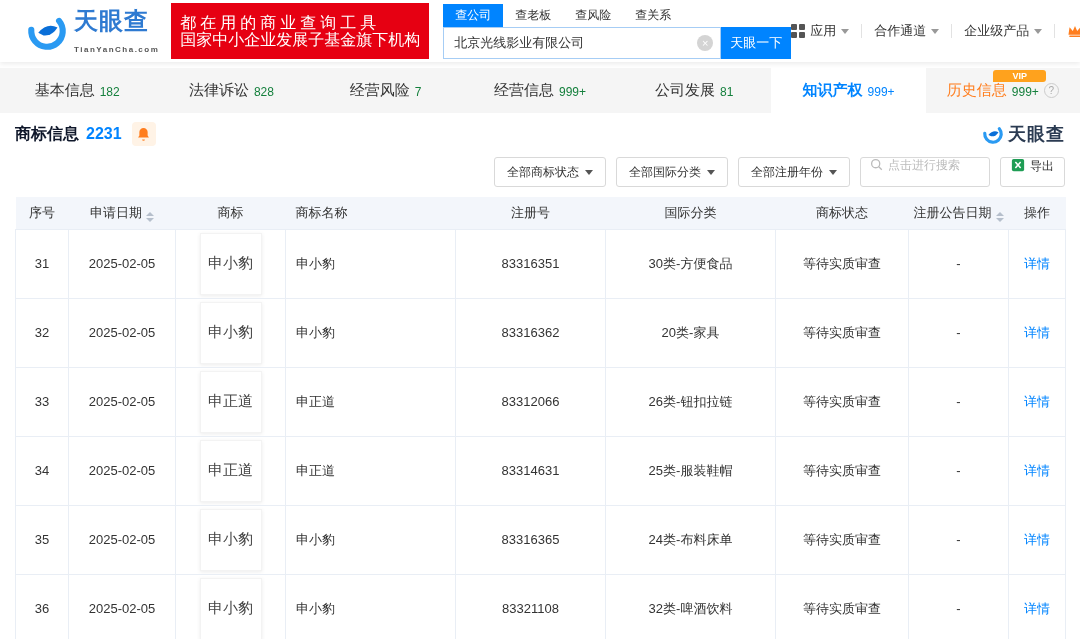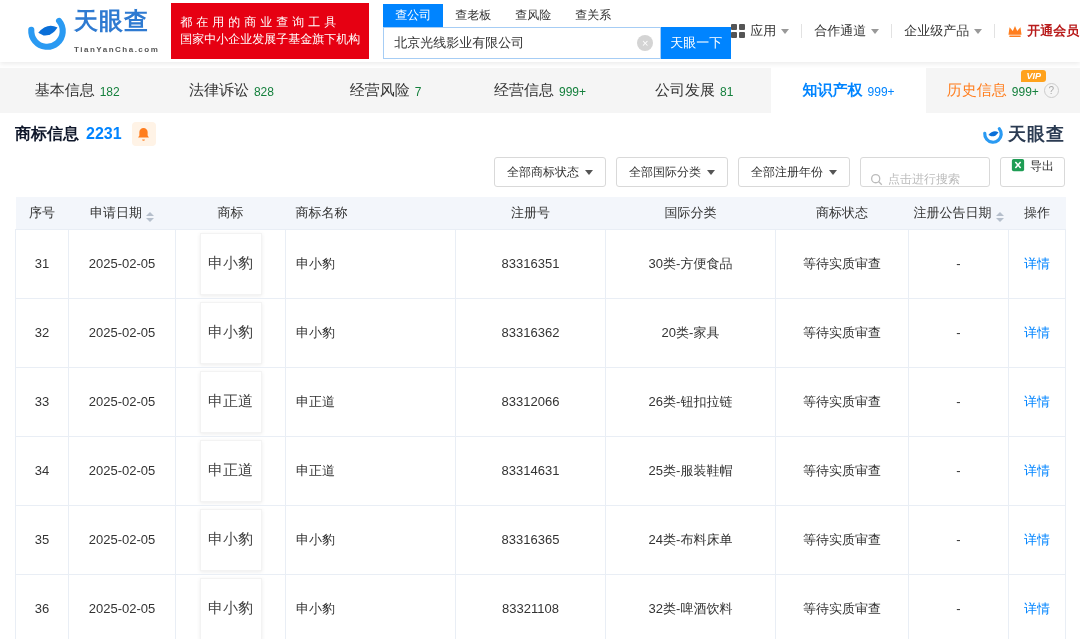--- a/index.html
+++ b/index.html
@@ -7,21 +7,21 @@
     font-family:"Liberation Sans","DejaVu Sans",sans-serif; color:#333; }
 
   
   .navbar { height:62px; display:flex; align-items:center; padding:0 26px;
     background:#fff; box-shadow:0 2px 5px rgba(0,0,0,.08); position:relative; z-index:5; }
   .logo { display:flex; align-items:center; cursor:pointer; }
   .logo svg { width:42px; height:42px; }
   .logo-text { margin-left:6px; }
   .logo-title { font-size:24px; font-weight:bold; color:#2e7ad1; line-height:24px; letter-spacing:1px;}
   .logo-sub { font-size:8px; color:#555; letter-spacing:1.5px; margin-top:12px; font-weight:bold;}
-  .promo { background:#e60012; color:#fff; font-size:12px; padding:11px 9px; margin-left:12px;
+  .promo { background:#e60012; color:#fff; font-size:16px; padding:11px 9px; margin-left:12px;
     line-height:17px; white-space:nowrap; }
   .promo-line1 { letter-spacing:4px; }
   .search-block { margin-left:14px; }
   .search-tabs { display:flex; font-size:12px; }
   .search-tab { padding:3px 12px; cursor:pointer; color:#333; }
   .search-tab.active { background:#0084ff; color:#fff; }
   .search-row { display:flex; }
   .search-input-wrap { position:relative; }
   .search-input { width:278px; height:32px; border:1px solid #a6cdf5; outline:none;
     padding:0 30px 0 10px; font-size:13px; color:#333;
@@ -42,21 +42,21 @@
 
   
   .tabbar { margin-top:6px; height:45px; background:#f5f5f5; display:flex; }
   .tab { flex:1; display:flex; align-items:center; justify-content:center; font-size:15px;
     color:#333; cursor:pointer; position:relative; }
   .tab .count { font-size:12px; color:#15803d; margin-left:5px; margin-top:2px; }
   .tab.active { background:#fff; color:#0084ff; font-weight:bold; }
   .tab.active .count { color:#0084ff; font-weight:normal; }
   .tab.history { color:#ff7e1f; }
   .vip-badge { position:absolute; top:2px; right:34px; background:#ffa21d; color:#fff; font-size:9px;
-    font-weight:bold; border-radius:3px 3px 3px 0; padding:1px 5px; line-height:10px;font-style:italic; }
+    font-weight:bold; border-radius:3px 3px 3px 0; padding:1px 19px; line-height:10px; }
   .q-icon { width:15px; height:15px; border:1px solid #ccc; border-radius:50%; color:#aaa;
     font-size:10px; line-height:13px; text-align:center; margin-left:5px; }
 
   
   .content { padding:0 15px; }
   .section-head { height:42px; display:flex; align-items:center; }
   .section-title { font-size:16px; font-weight:bold; color:#0f172a; }
   .section-count { font-size:16px; font-weight:bold; color:#0084ff; margin-left:7px; }
   .alarm-badge { width:24px; height:24px; background:#fff3e6; border-radius:4px; margin-left:10px;
     display:flex; align-items:center; justify-content:center; cursor:pointer; }
@@ -64,21 +64,21 @@
   .watermark svg { width:22px; height:22px; }
   .watermark-text { font-size:18px; font-weight:bold; color:#2b3b52; margin-left:4px; letter-spacing:1px;}
 
   
   .filter-row { display:flex; justify-content:flex-end; align-items:center; margin:2px 0 10px; }
   .filter-btn { height:30px; border:1px solid #d9d9d9; border-radius:3px; background:#fff;
     font-size:12px; color:#333; display:flex; align-items:center; padding:0 12px; margin-left:10px;
     cursor:pointer; white-space:nowrap; }
   .filter-btn .caret { border-top-color:#555; margin-left:6px; }
   .filter-search { height:30px; border:1px solid #d9d9d9; border-radius:3px; display:flex;
-    align-items:flex-end; padding:0 9px; margin-left:10px; }
+    align-items:flex-start; padding:0 9px; margin-left:10px; }
   .filter-search input { border:none; outline:none; width:92px; font-size:12px; margin-left:5px;
     color:#333; font-family:"Liberation Sans","DejaVu Sans",sans-serif; }
   .filter-search input::placeholder { color:#bbb; }
   .export-btn { height:30px; border:1px solid #d9d9d9; border-radius:3px; background:#fff;
     font-size:12px; color:#333; display:flex; padding:0 10px; margin-left:10px;
     cursor:pointer; }
   .export-btn svg { margin-right:5px; }
 
   
   table { width:1050px; border-collapse:collapse; table-layout:fixed; }

